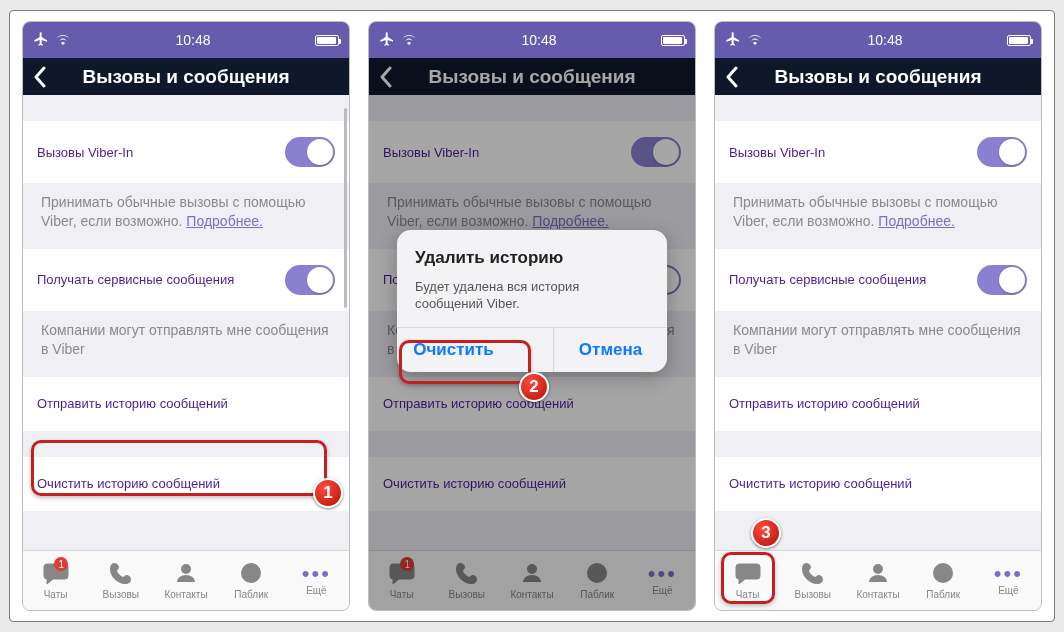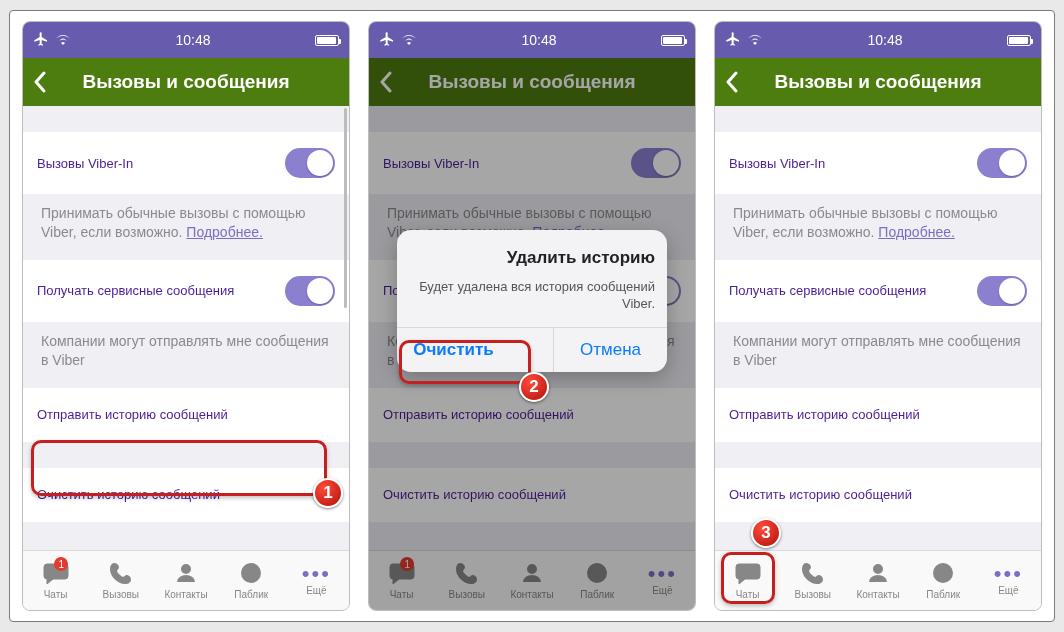--- a/index.html
+++ b/index.html
@@ -1,21 +1,21 @@
 <!DOCTYPE html>
 <html><head>
 <meta charset="utf-8">
 <style>
 * { box-sizing: border-box; margin: 0; padding: 0; font-family: -apple-system, "Helvetica Neue", Arial, sans-serif; -webkit-font-smoothing: antialiased; }
 body { background: #e9e9e9; display: flex; justify-content: center; align-items: center; width: 1064px; height: 632px; }
 .board { display: flex; gap: 18px; padding: 10px 12px; background: #fff; border: 1px solid #7a7a7a; border-radius: 4px; }
 .phone { width: 328px; height: 590px; border-radius: 8px; border: 1px solid #bdbdbd; overflow: hidden; background: #f0f0f0; position: relative; display: flex; flex-direction: column; }
 .statusbar { height: 36px; background: #665bad; color: #fff; display: flex; align-items: center; justify-content: space-between; padding: 0 10px; font-size: 14px; }
 .sb-left, .sb-right { display: flex; align-items: center; gap: 6px; }
-.titlebar { height: 48px; background: #4d7c0f; color: #fff; display: flex; align-items: center; padding: 0 10px; font-size: 19px; font-weight: 600; }
+.titlebar { height: 37px; background: #0f172a; color: #fff; display: flex; align-items: center; padding: 0 10px; font-size: 19px; font-weight: 600; }
 .titlebar .back { width: 26px; display: inline-flex; align-items: center; }
 .tb-text { flex: 1; text-align: center; margin-left: -26px; }
 .content { flex: 1; overflow: hidden; background: #efeff4; }
 .row { background: #fff; padding: 16px 14px; font-size: 13px; color: #4c1d95; display: flex; align-items: center; justify-content: space-between; min-height: 54px; }
 .note { padding: 10px 18px 18px; font-size: 14px; color: #8a8a8e; line-height: 1.35; }
 .note .link { color: #7b6fc2; text-decoration: underline; }
 .spacer { height: 26px; }
 .toggle { width: 50px; height: 30px; border-radius: 15px; background: #8b80cf; position: relative; flex: 0 0 50px; }
 .toggle .knob { position: absolute; right: 2px; top: 2px; width: 26px; height: 26px; border-radius: 50%; background: #fff; box-shadow: 0 1px 2px rgba(0,0,0,.25); }
 .highlight-1 { position: absolute; border: 3px solid #c4201f; border-radius: 10px; box-shadow: 0 2px 4px rgba(0,0,0,.25); pointer-events: none; }
@@ -23,25 +23,25 @@
 .tabbar { height: 60px; background: #f9f9f9; border-top: 1px solid #d9d9dc; display: flex; }
 .tab { flex: 1; display: flex; flex-direction: column; align-items: center; justify-content: center; gap: 2px; color: #878787; font-size: 10px; position: relative; }
 .tab svg { stroke: #878787; fill: #878787; }
 .tab .dots { font-size: 22px; line-height: 18px; letter-spacing: 2px; color: #7b6fc2; }
 .chat-badge { position: absolute; top: 6px; right: 20px; background: #e23b2f; color: #fff; font-size: 10px; border-radius: 8px; min-width: 14px; height: 14px; display: flex; align-items: center; justify-content: center; padding: 0 3px; }
 .screen-scroll { position: absolute; right: 2px; top: 86px; width: 3px; height: 200px; background: #bcbcc0; border-radius: 2px; }
 
 .dimmer { position: absolute; inset: 0; background: rgba(0,0,0,.35); }
 .dimmer-below-status { top: 36px; }
 .alert { position: absolute; left: 28px; right: 28px; top: 208px; background: #f3f3f5; border-radius: 14px; overflow: hidden; box-shadow: 0 6px 20px rgba(0,0,0,.25); }
-.alert-head { padding: 18px 12px 14px; text-align: right; }
+.alert-head { padding: 18px 18px 14px; text-align: left; }
 .alert-title { font-size: 17px; font-weight: 700; color: #222; margin-bottom: 4px; }
 .alert-msg { font-size: 13px; color: #555; line-height: 1.3; margin-top: 11px; }
 .alert-btns { display: flex; border-top: 1px solid #d7d7db; gap: 43px; }
-.alert-btn { flex: 1; text-align: center; padding: 12px 0; font-size: 17px; color: #0a7bff; font-weight: 400; }
+.alert-btn { flex: 1; text-align: center; padding: 12px 0; font-size: 17px; color: #0a7bff; font-weight: 700; }
 .alert-btn + .alert-btn { border-left: 1px solid #d7d7db; }
 .alert-btn.bold { font-weight: 700; }
 
 .battery { width: 24px; height: 11px; border: 1px solid #fff; border-radius: 2px; position: relative; }
 .battery::after { content: ""; position: absolute; right: -3px; top: 3px; width: 2px; height: 5px; background: #fff; border-radius: 0 1px 1px 0; }
 .battery .lvl { position: absolute; left: 1px; top: 1px; bottom: 1px; width: 85%; background: #fff; border-radius: 1px; }
 </style>
 </head>
 <body>
 

